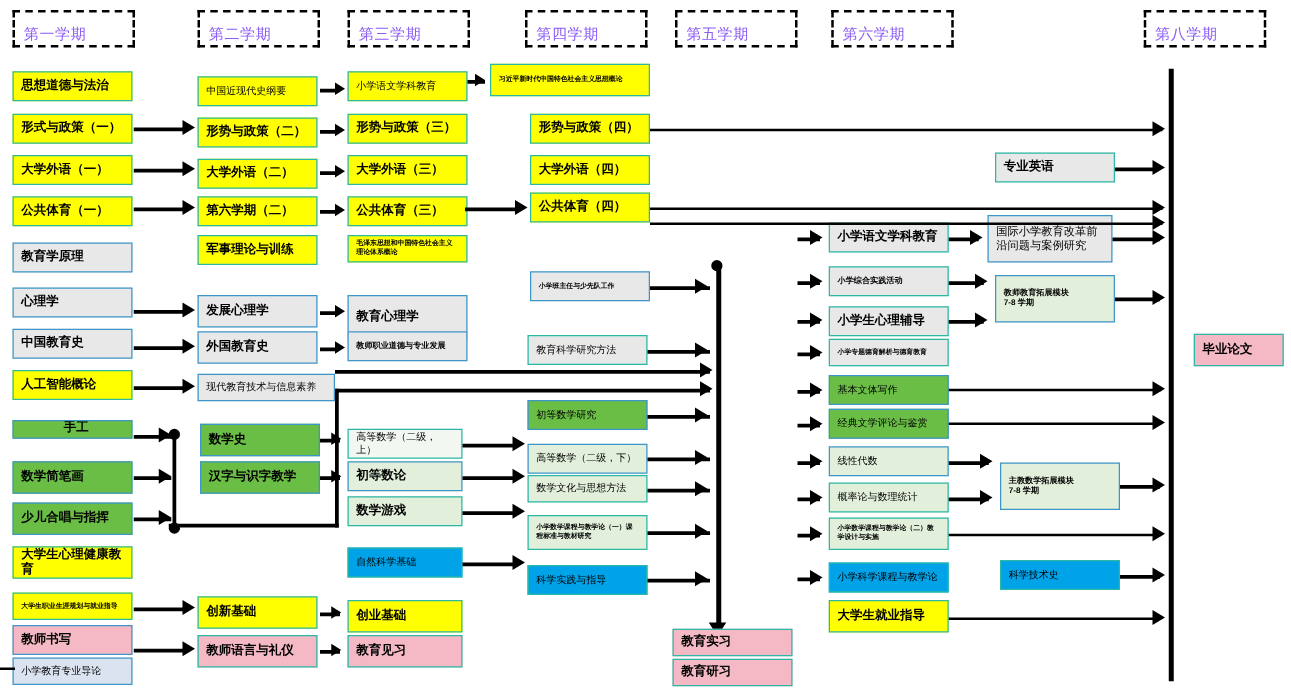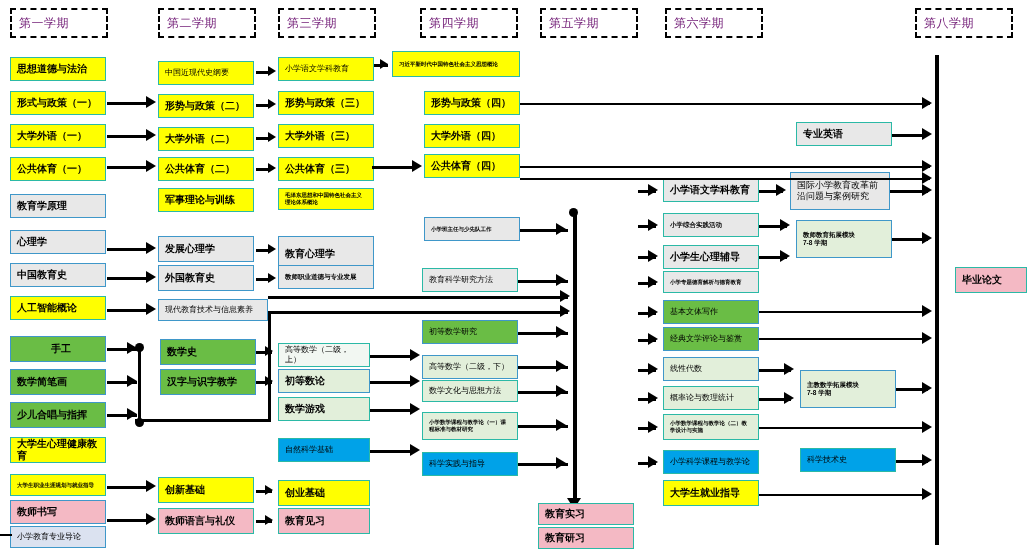--- a/index.html
+++ b/index.html
@@ -2,22 +2,22 @@
 <html><head>
 <meta charset="utf-8">
 <style>
   html,body{margin:0;padding:0;background:#ffffff;}
   body{font-family:"Liberation Sans","DejaVu Sans",sans-serif;}
   #canvas{position:relative;width:1033px;height:559px;background:#fff;overflow:hidden;}
 
   
   .sem-head{
     position:absolute;border:2px dashed #000;background:#fff;
-    display:flex;align-items:center;padding-left:7px;
-    font-size:12px;color:#701a75;letter-spacing:.5px;box-sizing:border-box;
+    display:flex;align-items:flex-end;padding-left:7px;
+    font-size:12px;color:#8b5cf6;letter-spacing:.5px;box-sizing:border-box;
   }
 
   
   .node{
     position:absolute;box-sizing:border-box;
     display:flex;flex-direction:column;align-items:flex-start;justify-content:center;
     padding:0 6px;overflow:hidden;color:#000;line-height:1.25;
   }
   .node .l2{display:block;}
 
@@ -103,21 +103,21 @@
   <div class="node c-gray t10" style="left:10px;top:230px;width:96px;height:24px;">
       <span>心理学</span>
     </div>
   <div class="node c-gray t10" style="left:10px;top:263px;width:96px;height:24px;">
       <span>中国教育史</span>
     </div>
   <div class="node c-yellow t10" style="left:10px;top:296px;width:96px;height:24px;">
       <span>人工智能概论</span>
     </div>
 
-  <div class="node c-green t10" style="left:10px;top:336px;width:96px;height:26px;padding-left:40px;">
+  <div class="node c-green t10" style="left:10px;top:336px;width:96px;height:15px;padding-left:40px;">
       <span>手工</span>
     </div>
   <div class="node c-green t10" style="left:10px;top:369px;width:96px;height:26px;">
       <span>数学简笔画</span>
     </div>
   <div class="node c-green t10" style="left:10px;top:402px;width:96px;height:26px;text-align:center;">
       <span>少儿合唱与指挥</span>
     </div>
 
   <div class="node c-yellow t10" style="left:10px;top:437px;width:96px;height:26px;">
@@ -136,21 +136,21 @@
   <div class="node c-yellow t8" style="left:158px;top:61px;width:96px;height:24px;">
       <span>中国近现代史纲要</span>
     </div>
   <div class="node c-yellow t10" style="left:158px;top:94px;width:96px;height:24px;">
       <span>形势与政策（二）</span>
     </div>
   <div class="node c-yellow t10" style="left:158px;top:127px;width:96px;height:24px;">
       <span>大学外语（二）</span>
     </div>
   <div class="node c-yellow t10" style="left:158px;top:157px;width:96px;height:24px;">
-      <span>公共体育（二）</span>
+      <span>第六学期（二）</span>
     </div>
   <div class="node c-yellow t10" style="left:158px;top:188px;width:96px;height:24px;">
       <span>军事理论与训练</span>
     </div>
 
   <div class="node c-gray t10" style="left:158px;top:236px;width:96px;height:26px;">
       <span>发展心理学</span>
     </div>
   <div class="node c-gray t10" style="left:158px;top:265px;width:96px;height:26px;">
       <span>外国教育史</span>

